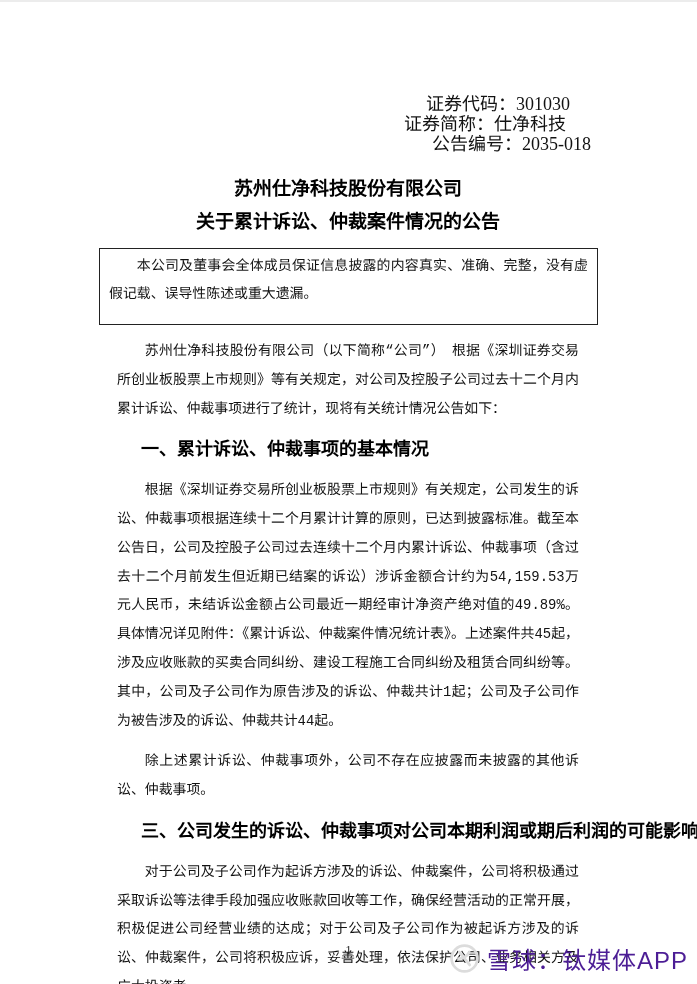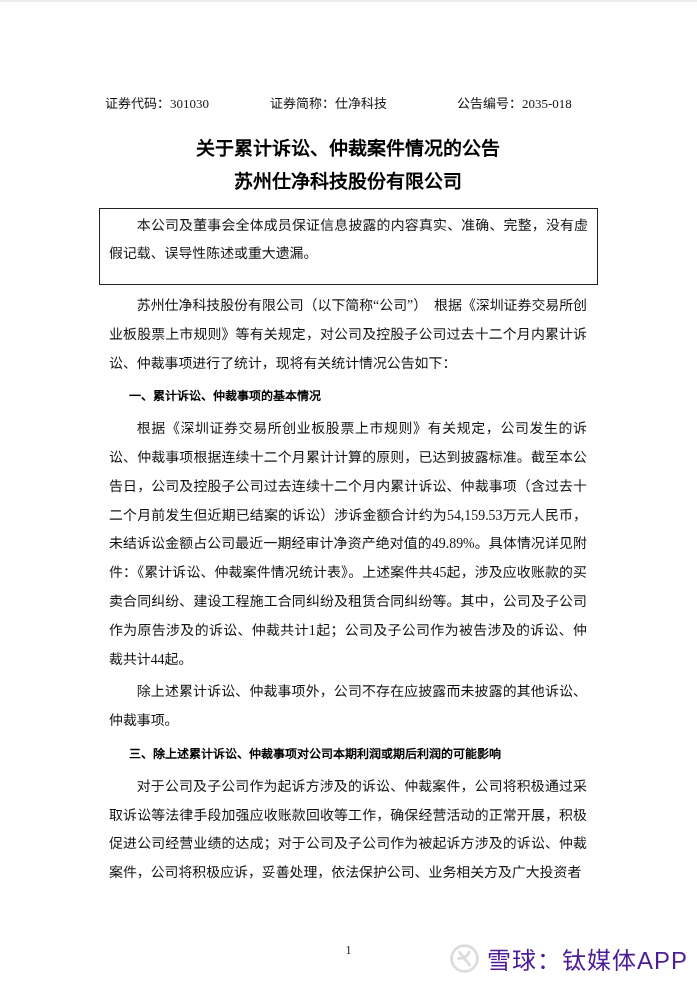--- a/index.html
+++ b/index.html
@@ -7,21 +7,21 @@
     width:697px;height:984px;background:#ffffff;overflow:hidden;
     font-family:"Liberation Serif","DejaVu Serif",serif;
     color:#121212;
     -webkit-font-smoothing:antialiased;
   }
   .page{position:relative;width:697px;height:984px;background:#ffffff;border-top:2px solid #ececec;box-sizing:border-box;}
   .content{padding:92px 106px 0 105px;}
   
   .header-row{
     display:flex;align-items:flex-end;
-    font-size:13px;line-height:20px;white-space:nowrap;
+    font-size:18px;line-height:20px;white-space:nowrap;flex-direction:column;
   }
   .header-row .h-code{width:165px;}
   .header-row .h-name{width:187px;}
   .header-row .h-no{flex:1;text-align:left;}
   
   .doc-title{
     margin-top:18px;text-align:center;font-weight:bold;
     font-size:19px;line-height:33px;
     font-family:"Liberation Sans","DejaVu Sans",sans-serif;
     color:#000;
@@ -32,26 +32,26 @@
     margin:10px -7px 0 -6px;
     border:1px solid #222;
     padding:3px 9px 16px 9px;
     font-size:13.9px;line-height:28px;
     text-align:justify;text-justify:inter-character;
     text-indent:2em;
   }
   
   .body-flow{margin-top:7px;font-size:13.9px;line-height:28.8px;}
   .para{
-    margin:4px;text-align:justify;text-justify:inter-character;text-indent:2em;
+    margin:12px;text-align:justify;text-justify:inter-character;text-indent:2em;font-family:Liberation Mono, monospace;
   }
   .sec-heading{
     margin:0;text-indent:2em;font-weight:bold;color:#000;
     font-family:"Liberation Sans","DejaVu Sans",sans-serif;
-    font-size:12px;line-height:28.8px;white-space:nowrap;
+    font-size:18px;line-height:28.8px;white-space:nowrap;
   }
   
   .page-number{
     position:absolute;bottom:26px;left:0;width:100%;
     text-align:center;font-size:12px;color:#222;
   }
   .watermark{
     position:absolute;right:9px;bottom:8px;
     display:flex;align-items:center;gap:7px;
     color:#4c1d95;
@@ -67,35 +67,35 @@
 <div class="page">
   <div class="content">
 
     <div class="header-row">
       <span class="h-code">证券代码：301030</span>
       <span class="h-name">证券简称：仕净科技</span>
       <span class="h-no">公告编号：2035-018</span>
     </div>
 
     <div class="doc-title">
+      <div>苏州仕净科技股份有限公司</div>
       <div>关于累计诉讼、仲裁案件情况的公告</div>
-      <div>苏州仕净科技股份有限公司</div>
     </div>
 
     <div class="declaration-box">本公司及董事会全体成员保证信息披露的内容真实、准确、完整，没有虚假记载、误导性陈述或重大遗漏。</div>
 
     <div class="body-flow">
       <p class="para">苏州仕净科技股份有限公司（以下简称“公司”）　根据《深圳证券交易所创业板股票上市规则》等有关规定，对公司及控股子公司过去十二个月内累计诉讼、仲裁事项进行了统计，现将有关统计情况公告如下：</p>
 
       <div class="sec-heading">一、累计诉讼、仲裁事项的基本情况</div>
       <p class="para">根据《深圳证券交易所创业板股票上市规则》有关规定，公司发生的诉讼、仲裁事项根据连续十二个月累计计算的原则，已达到披露标准。截至本公告日，公司及控股子公司过去连续十二个月内累计诉讼、仲裁事项（含过去十二个月前发生但近期已结案的诉讼）涉诉金额合计约为54,159.53万元人民币，未结诉讼金额占公司最近一期经审计净资产绝对值的49.89%。具体情况详见附件：《累计诉讼、仲裁案件情况统计表》。上述案件共45起，涉及应收账款的买卖合同纠纷、建设工程施工合同纠纷及租赁合同纠纷等。其中，公司及子公司作为原告涉及的诉讼、仲裁共计1起；公司及子公司作为被告涉及的诉讼、仲裁共计44起。</p>
 
       <p class="para">除上述累计诉讼、仲裁事项外，公司不存在应披露而未披露的其他诉讼、仲裁事项。</p>
 
-      <div class="sec-heading">三、除上述累计诉讼、仲裁事项对公司本期利润或期后利润的可能影响</div>
+      <div class="sec-heading">三、公司发生的诉讼、仲裁事项对公司本期利润或期后利润的可能影响</div>
       <p class="para">对于公司及子公司作为起诉方涉及的诉讼、仲裁案件，公司将积极通过采取诉讼等法律手段加强应收账款回收等工作，确保经营活动的正常开展，积极促进公司经营业绩的达成；对于公司及子公司作为被起诉方涉及的诉讼、仲裁案件，公司将积极应诉，妥善处理，依法保护公司、业务相关方及广大投资者</p>
     </div>
 
   </div>
 
   <div class="page-number">1</div>
 
   <div class="watermark">
     <svg class="wm-logo" viewBox="0 0 36 36" aria-hidden="true">
       <circle cx="18" cy="18" r="15" fill="none" stroke="#dcdcdc" stroke-width="3.2"></circle>

